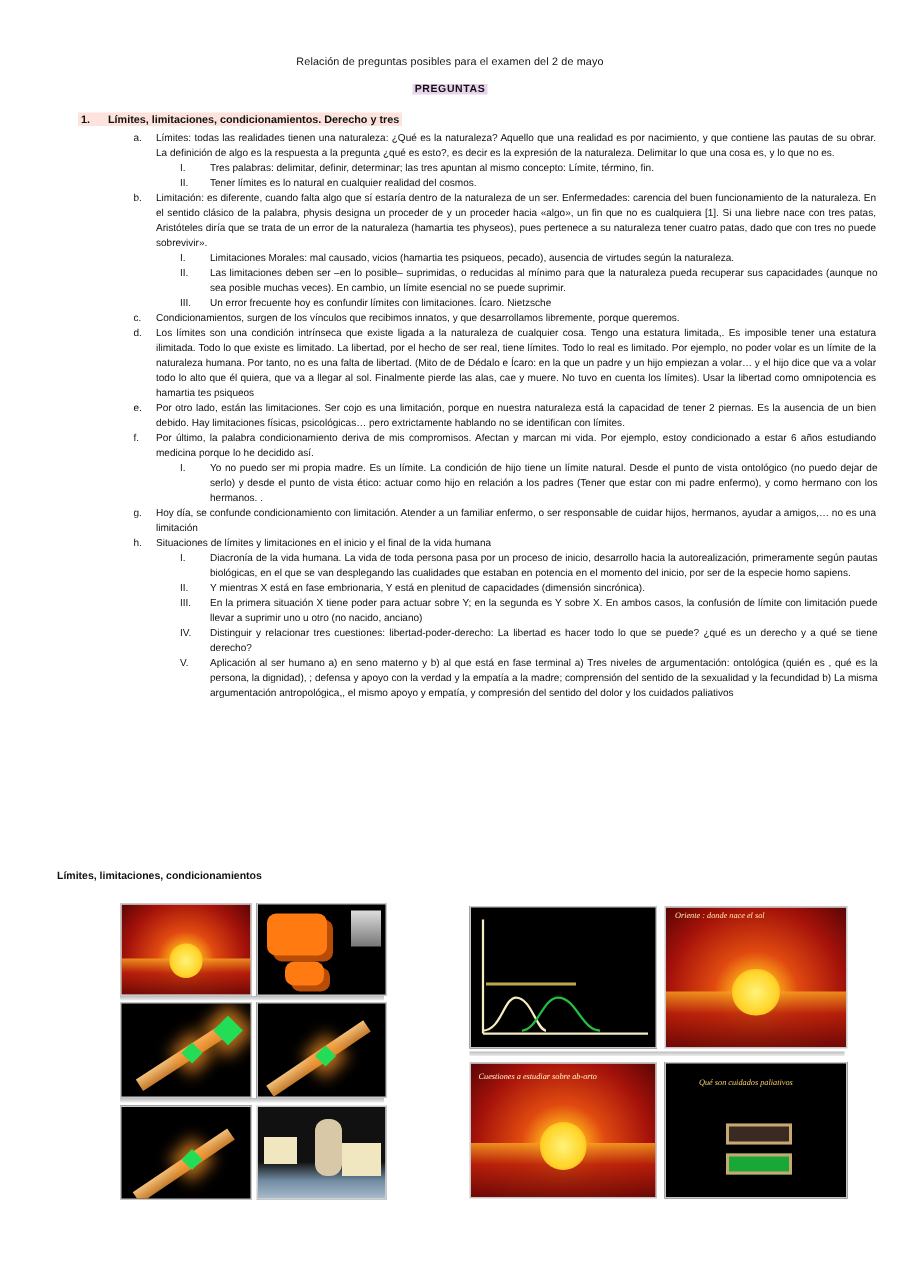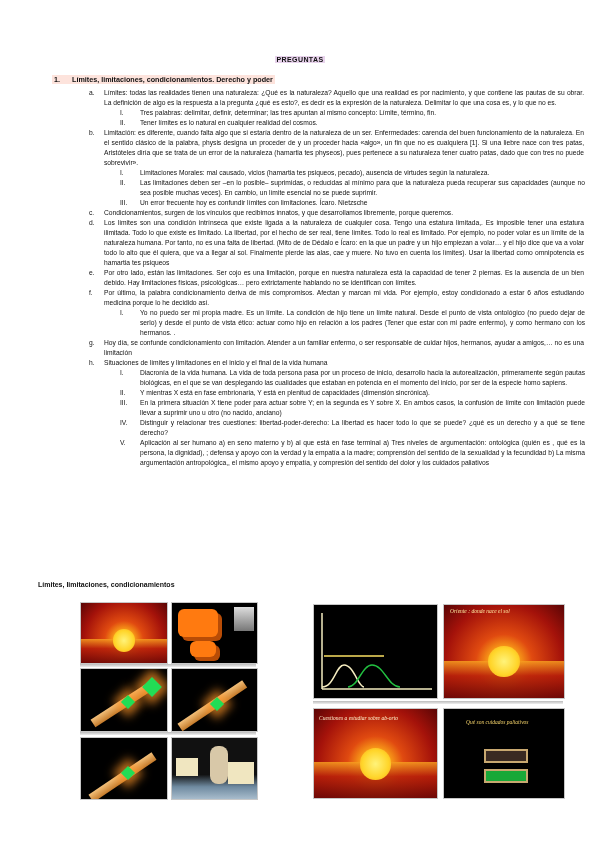--- a/index.html
+++ b/index.html
@@ -29,25 +29,26 @@
   .ttext { position:absolute; color:#f5d36a; font-family:"Liberation Serif", serif; font-style:italic; }
   .box3d { position:absolute; background:#ff7a10; border-radius:6px; box-shadow:4px 4px 0 #b84c06; }
   .rod { position:absolute; height:9px; background:linear-gradient(#f3c07a,#c47a2a); transform-origin:left center; }
   .gem { position:absolute; width:10px; height:10px; background:#22dd55; transform:rotate(45deg);
          box-shadow:0 0 10px 6px rgba(255,150,40,.7); }
 </style>
 </head>
 <body>
 
 <div class="page">
+  <div class="title">Relación de preguntas posibles para el examen del 2 de mayo</div>
   <div class="preg">
     <span>PREGUNTAS</span>
   </div>
   <div class="sec1">
-    <span class="num">1.</span><span>Límites, limitaciones, condicionamientos. Derecho y poder</span>
+    <span class="num">1.</span><span>Límites, limitaciones, condicionamientos. Derecho y tres</span>
   </div>
 
   <div class="body" id="body">
       <div class="item"><span class="lbl">a.</span><span>Límites: todas las realidades tienen una naturaleza: ¿Qué es la naturaleza? Aquello que una realidad es por nacimiento, y que contiene las pautas de su obrar. La definición de algo es la respuesta a la pregunta ¿qué es esto?, es decir es la expresión de la naturaleza. Delimitar lo que una cosa es, y lo que no es.</span></div>
       <div class="sub"><span class="lbl">I.</span><span>Tres palabras: delimitar, definir, determinar; las tres apuntan al mismo concepto: Límite, término, fin.</span></div>
       <div class="sub"><span class="lbl">II.</span><span>Tener límites es lo natural en cualquier realidad del cosmos.</span></div>
       <div class="item"><span class="lbl">b.</span><span>Limitación: es diferente, cuando falta algo que sí estaría dentro de la naturaleza de un ser. Enfermedades: carencia del buen funcionamiento de la naturaleza. En el sentido clásico de la palabra, physis designa un proceder de y un proceder hacia «algo», un fin que no es cualquiera [1]. Si una liebre nace con tres patas, Aristóteles diría que se trata de un error de la naturaleza (hamartia tes physeos), pues pertenece a su naturaleza tener cuatro patas, dado que con tres no puede sobrevivir».</span></div>
       <div class="sub"><span class="lbl">I.</span><span>Limitaciones Morales: mal causado, vicios (hamartia tes psiqueos, pecado), ausencia de virtudes según la naturaleza.</span></div>
       <div class="sub"><span class="lbl">II.</span><span>Las limitaciones deben ser –en lo posible– suprimidas, o reducidas al mínimo para que la naturaleza pueda recuperar sus capacidades (aunque no sea posible muchas veces). En cambio, un límite esencial no se puede suprimir.</span></div>
       <div class="sub"><span class="lbl">III.</span><span>Un error frecuente hoy es confundir límites con limitaciones. Ícaro. Nietzsche</span></div>

